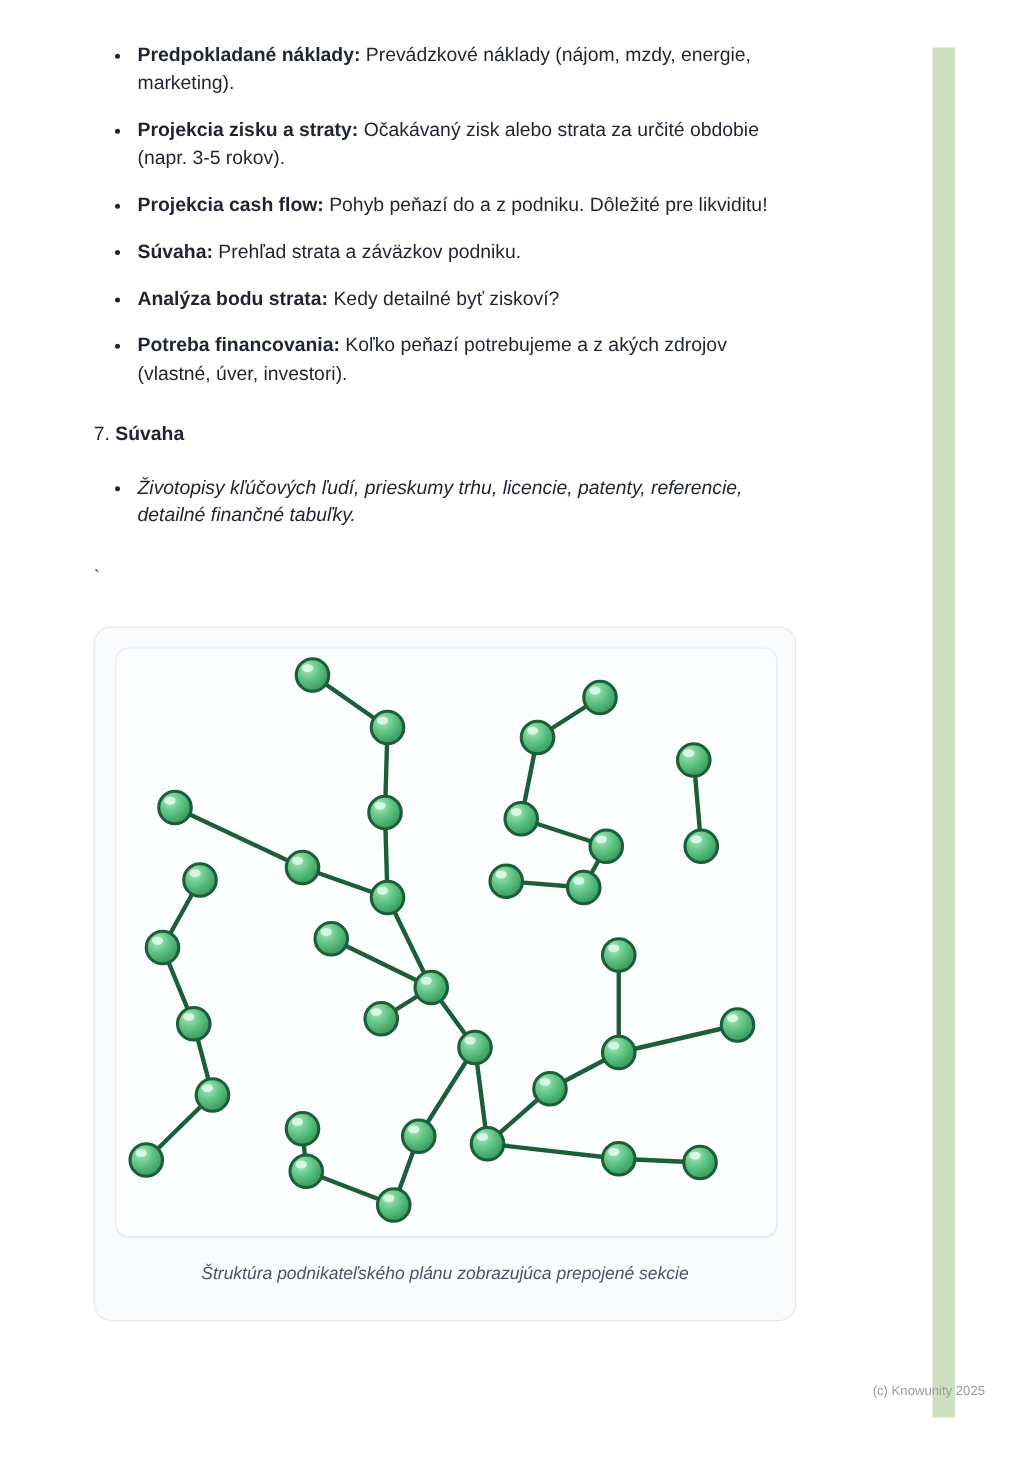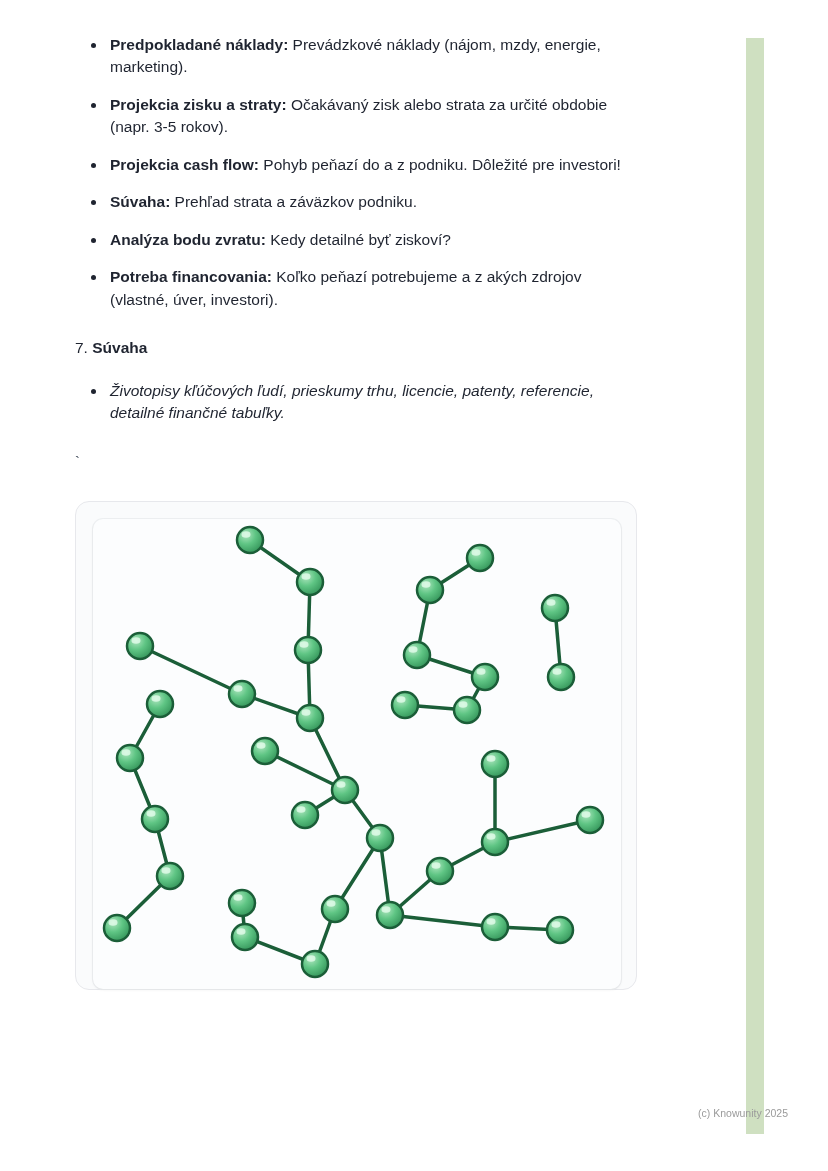--- a/index.html
+++ b/index.html
@@ -87,23 +87,23 @@
 
 <div class="page">
 
   <div class="green-strip"></div>
 
   <div class="content">
 
     <ul class="bullets">
       <li><strong>Predpokladané náklady:</strong><span> Prevádzkové náklady (nájom, mzdy, energie, marketing).</span></li>
       <li><strong>Projekcia zisku a straty:</strong><span> Očakávaný zisk alebo strata za určité obdobie (napr. 3-5 rokov).</span></li>
-      <li><strong>Projekcia cash flow:</strong><span> Pohyb peňazí do a z podniku. Dôležité pre investori!</span></li>
+      <li><strong>Projekcia cash flow:</strong><span> Pohyb peňazí do a z podniku. Dôležité pre likviditu!</span></li>
       <li><strong>Súvaha:</strong><span> Prehľad strata a záväzkov podniku.</span></li>
-      <li><strong>Analýza bodu zvratu:</strong><span> Kedy detailné byť ziskoví?</span></li>
+      <li><strong>Analýza bodu strata:</strong><span> Kedy detailné byť ziskoví?</span></li>
       <li><strong>Potreba financovania:</strong><span> Koľko peňazí potrebujeme a z akých zdrojov (vlastné, úver, investori).</span></li>
     </ul>
 
     <div class="numbered">
       <span>7.</span>
       <strong>Súvaha</strong>
     </div>
 
     <ul class="bullets sub">
       <li><span>Životopisy kľúčových ľudí, prieskumy trhu, licencie, patenty, referencie, detailné finančné tabuľky.</span></li>
@@ -286,19 +286,20 @@
                 <circle cx="463" cy="410" r="13" fill="url(#ballGrad)" stroke="#1b5e38" stroke-width="2.5"></circle>
                 <ellipse cx="459" cy="404.5" rx="4.5" ry="3.2" fill="#eafff0" opacity="0.75"></ellipse>
               </g>
               <g>
                 <circle cx="218" cy="444" r="13" fill="url(#ballGrad)" stroke="#1b5e38" stroke-width="2.5"></circle>
                 <ellipse cx="214" cy="438.5" rx="4.5" ry="3.2" fill="#eafff0" opacity="0.75"></ellipse>
               </g>
             </g>
         </svg>
       </div>
+      <figcaption>Štruktúra podnikateľského plánu zobrazujúca prepojené sekcie</figcaption>
     </figure>
 
   </div>
 
   <div class="footer">(c) Knowunity 2025</div>
 
 </div>
 
 </body></html>

